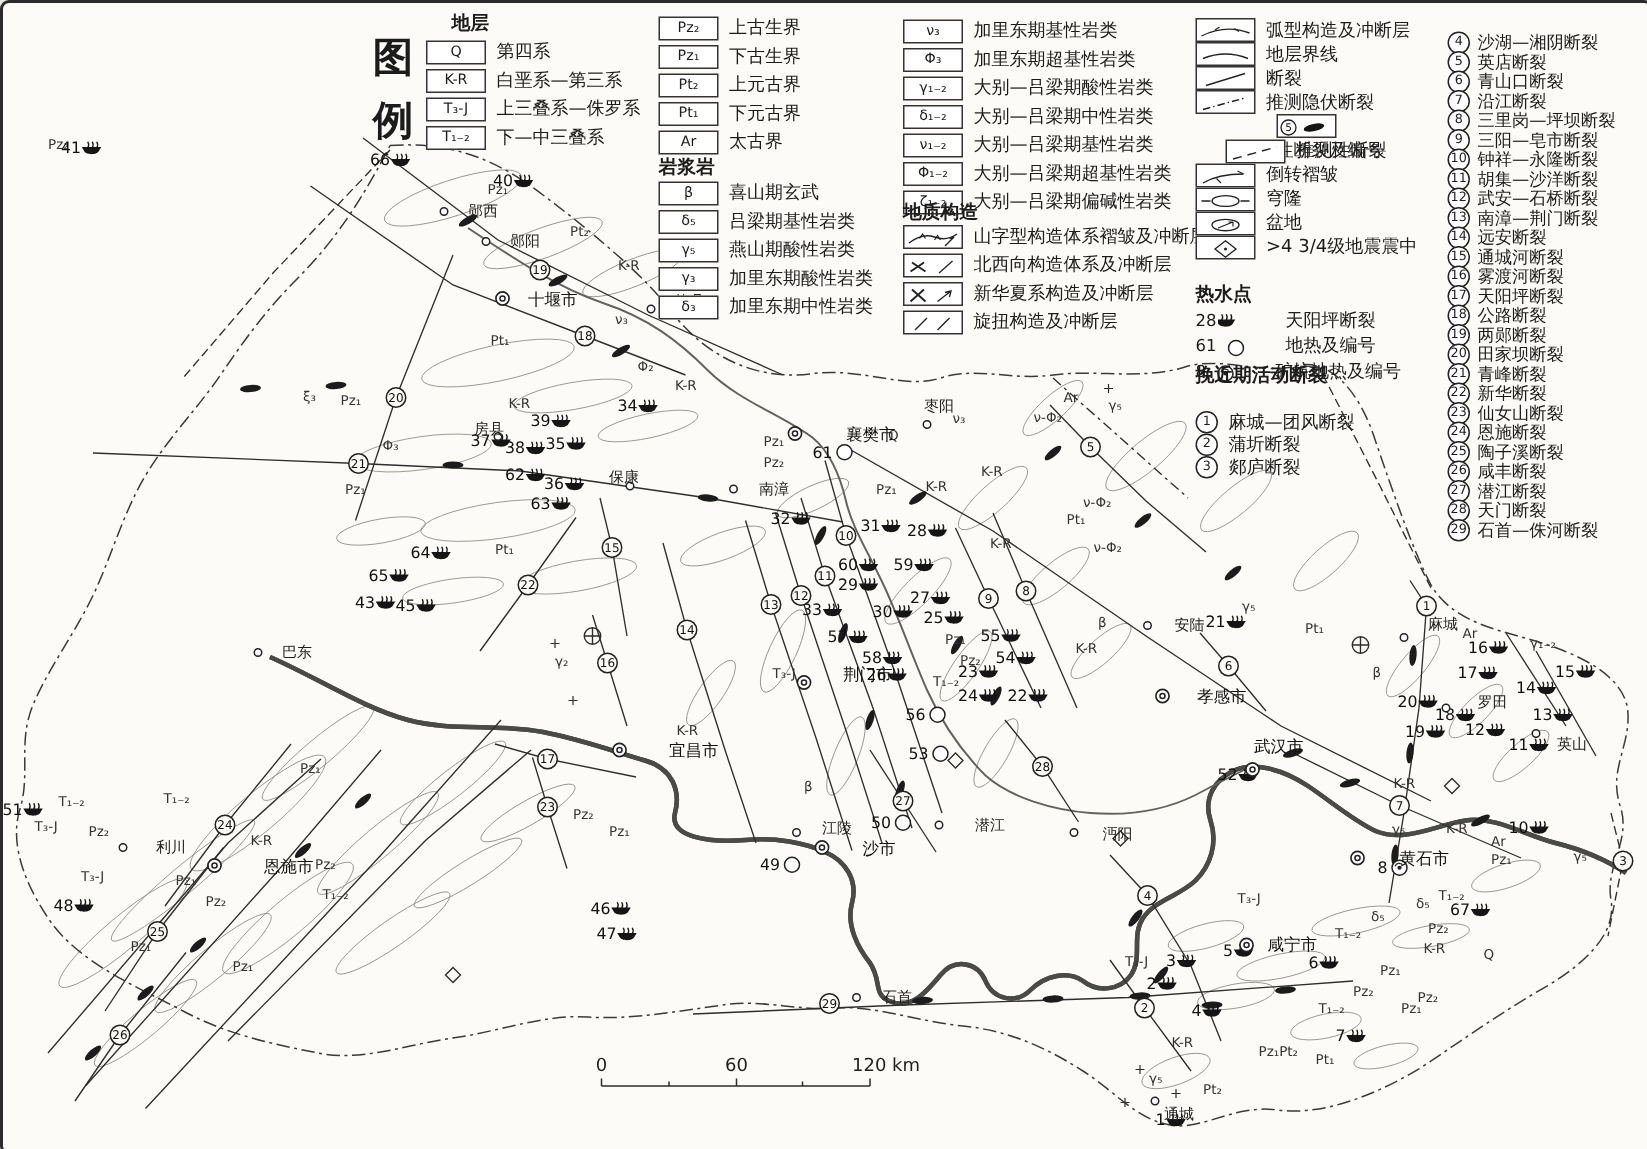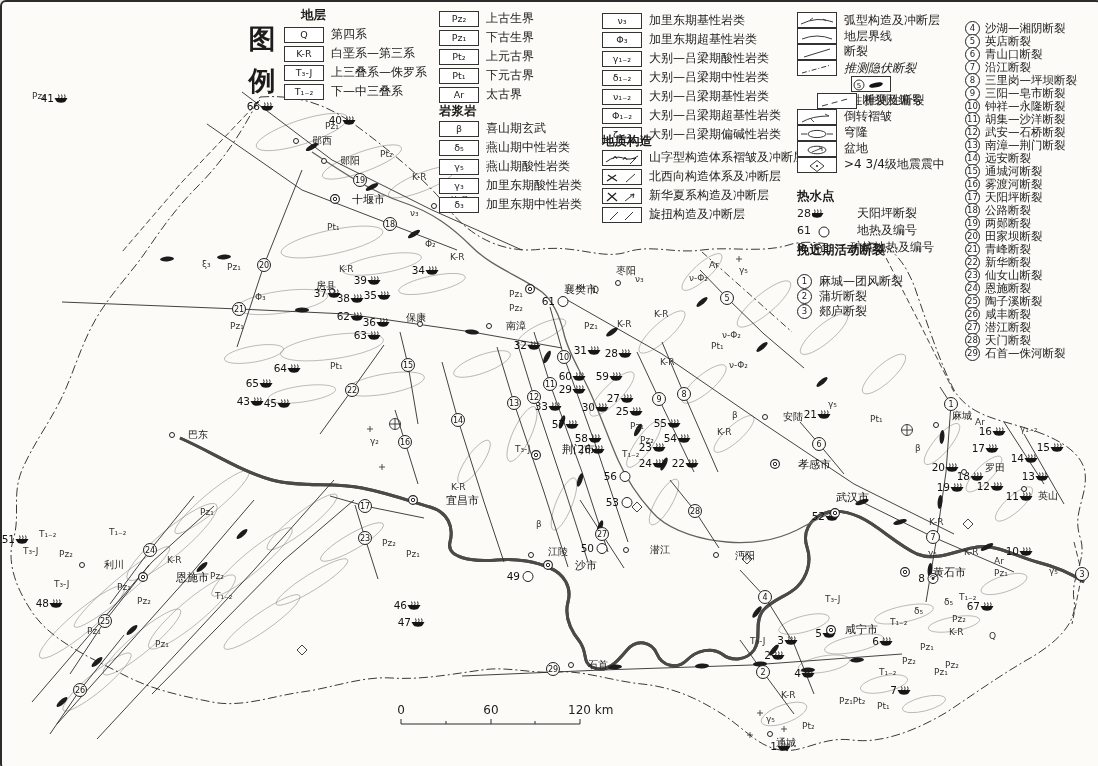--- a/index.html
+++ b/index.html
@@ -700,21 +700,21 @@
       </div>
     </div>
   <div class="abs lg-head" style="left:437px;top:101px;">岩浆岩</div>
   <div id="col-igneous" class="abs" style="left:437px;top:117px;">
       <div class="lg-row">
         <span class="lg-box">β</span>
         <span class="lg-lab">喜山期玄武</span>
       </div>
       <div class="lg-row">
         <span class="lg-box">δ₅</span>
-        <span class="lg-lab">燕山期中性岩类</span>
+        <span class="lg-lab">吕梁期基性岩类</span>
       </div>
       <div class="lg-row">
         <span class="lg-box">γ₅</span>
         <span class="lg-lab">燕山期酸性岩类</span>
       </div>
       <div class="lg-row">
         <span class="lg-box">γ₃</span>
         <span class="lg-lab">加里东期酸性岩类</span>
       </div>
       <div class="lg-row">
@@ -787,27 +787,27 @@
             <use href="#g-arc"></use>
           </svg></span>
         <span class="lg-lab">弧型构造及冲断层</span>
       </div>
       <div class="lg-row" style="height: 16.1px;">
         <span class="lg-glyph"><svg viewBox="0 0 38 14" width="38" height="14">
             <use href="#g-boundary"></use>
           </svg></span>
         <span class="lg-lab">地层界线</span>
       </div>
-      <div class="lg-row" style="height: 16.1px; align-items: flex-end;">
+      <div class="lg-row" style="height: 16.1px;">
         <span class="lg-glyph"><svg viewBox="0 0 38 14" width="38" height="14">
             <use href="#g-fault"></use>
           </svg></span>
         <span class="lg-lab">断裂</span>
       </div>
-      <div class="lg-row" style="height: 16.1px; font-style: italic;">
+      <div class="lg-row" style="height: 16.1px;">
         <span class="lg-glyph"><svg viewBox="0 0 38 14" width="38" height="14">
             <use href="#g-hidden"></use>
           </svg></span>
         <span class="lg-lab">推测隐伏断裂</span>
       </div>
       <div class="lg-row" style="height: 16.1px; flex-direction: column;">
         <span class="lg-glyph"><svg viewBox="0 0 38 14" width="38" height="14">
             <use href="#g-active"></use>
           </svg></span>
         <span class="lg-lab">活动性断裂及编号</span>

